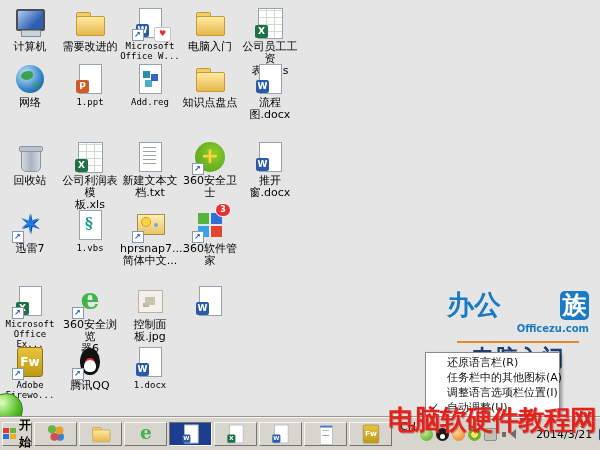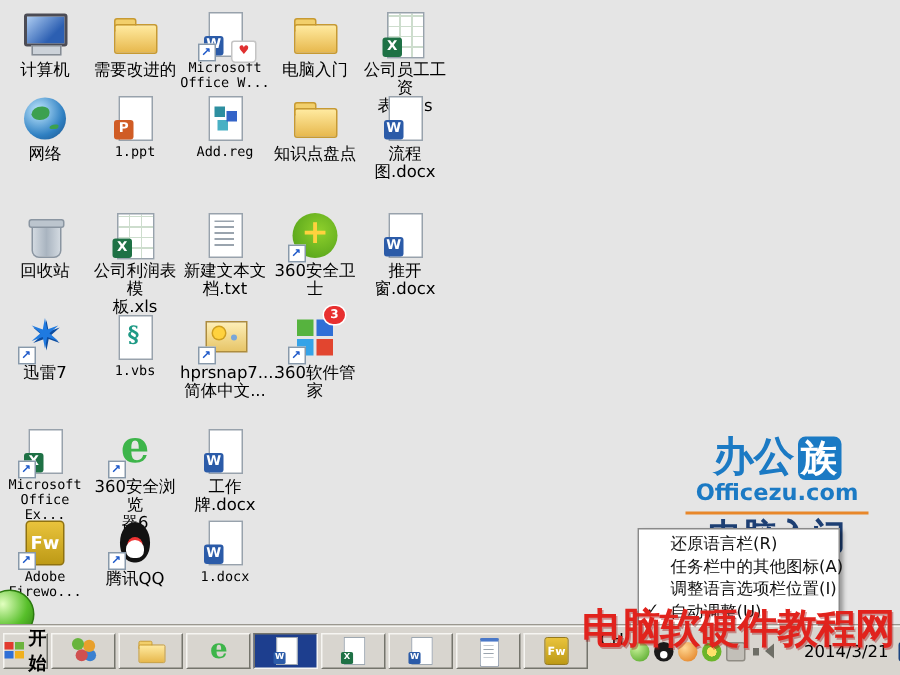--- a/index.html
+++ b/index.html
@@ -66,23 +66,23 @@
 
   
   .sc{position:absolute;left:-1px;bottom:-1px;width:10px;height:10px;background:#fff;border:1px solid #8899aa;z-index:3;}
   .sc::after{content:"\2197";position:absolute;left:1px;top:-1px;font-size:8px;line-height:11px;color:#1a56c8;font-weight:bold;}
   .bn{position:absolute;right:-4px;top:-5px;min-width:12px;height:12px;padding:0 1px;background:#e83030;border:1px solid #fff;color:#fff;border-radius:7px;font:bold 8px/12px "DejaVu Sans",sans-serif;text-align:center;z-index:4;}
   .shirt{position:absolute;right:-4px;bottom:-2px;width:15px;height:13px;background:#fff;border:1px solid #c4c4c4;border-radius:2px 2px 3px 3px;z-index:3;}
   .shirt::after{content:"\2665";position:absolute;left:4px;top:1px;color:#e03030;font-size:8px;line-height:10px;}
 
   
   #logo{position:absolute;left:447px;top:290px;width:142px;text-align:center;z-index:2;}
-  .brandline{display:flex;justify-content:center;align-items:center;gap:2px;font-weight:bold;font-size:27px;line-height:30px;color:#1b7ac4;}
+  .brandline{display:flex;justify-content:space-between;align-items:center;gap:2px;font-weight:bold;font-size:27px;line-height:30px;color:#1b7ac4;}
   .brand-badge{display:inline-block;min-width:29px;height:29px;background:#1b7ac4;color:#fff;border-radius:5px;font-size:24px;line-height:29px;}
-  .domain{font-weight:bold;font-size:15px;line-height:17px;color:#1b7ac4;}
+  .domain{font-weight:bold;font-size:10px;line-height:17px;color:#1b7ac4;text-align:right;}
   .rule{height:2px;background:#e8872a;margin:4px 10px 3px;}
   .subtitle{font-weight:bold;font-size:23px;line-height:25px;color:#1d3f73;}
 
   #redwm{position:absolute;left:388px;top:405px;z-index:10;font-weight:bold;font-size:27px;line-height:30px;color:#e1231d;white-space:nowrap;letter-spacing:-1px;text-shadow:1px 1px 0 rgba(160,20,20,.4);}
 
   
   #context-menu{position:absolute;left:425px;top:352px;width:133px;background:#fff;border:1px solid #8a8a8a;box-shadow:2px 2px 3px rgba(0,0,0,.35);z-index:5;padding:3px 0;}
   .menu-item{position:relative;padding:1px 6px 2px 21px;font-size:11px;line-height:12px;color:#111;white-space:nowrap;}
   .menu-check{position:absolute;left:5px;top:0;font-size:10px;color:#111;}
 
@@ -230,22 +230,25 @@
 Office Ex...</div>
         </div>
         <div class="cell">
           <span class="di di-b360">
             <em class="sc"></em>
           </span>
           <div class="lbl">360安全浏览
 器6</div>
         </div>
         <div class="cell">
-          <span class="di di-word"></span>
-          <div class="lbl">工作牌.docx</div>
+          <span class="di di-jpg"></span>
+          <div class="lbl">控制面板.jpg</div>
+        </div>
+        <div class="cell">
+          <span class="di di-word"></span>
         </div>
       </div>
       <div class="icon-row" style="top: 345px;">
         <div class="cell">
           <span class="di di-fw">
             <em class="sc"></em>
           </span>
           <div class="lbl ascii">Adobe
 Firewo...</div>
         </div>

